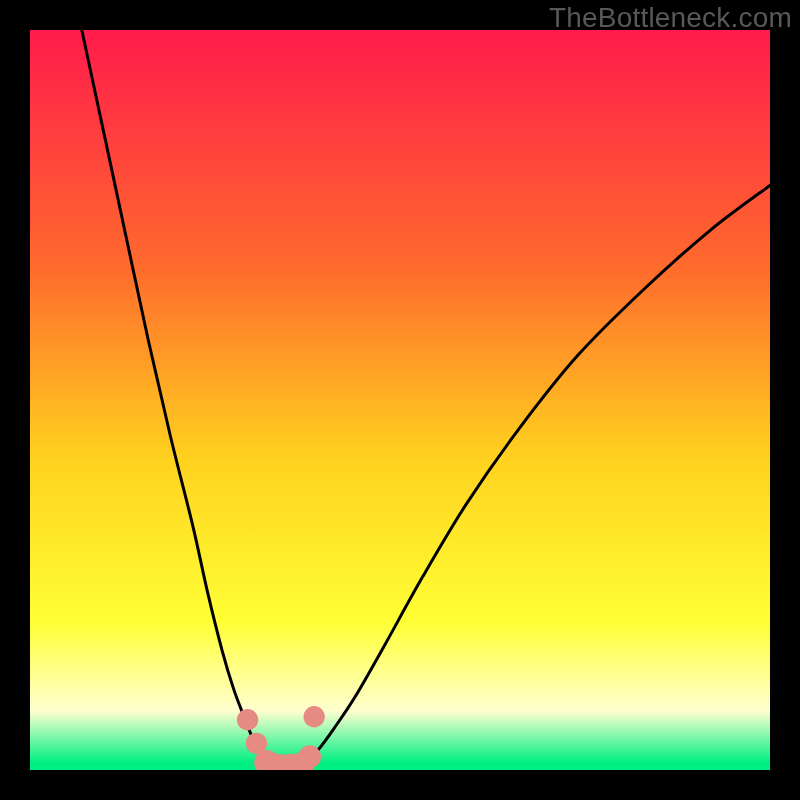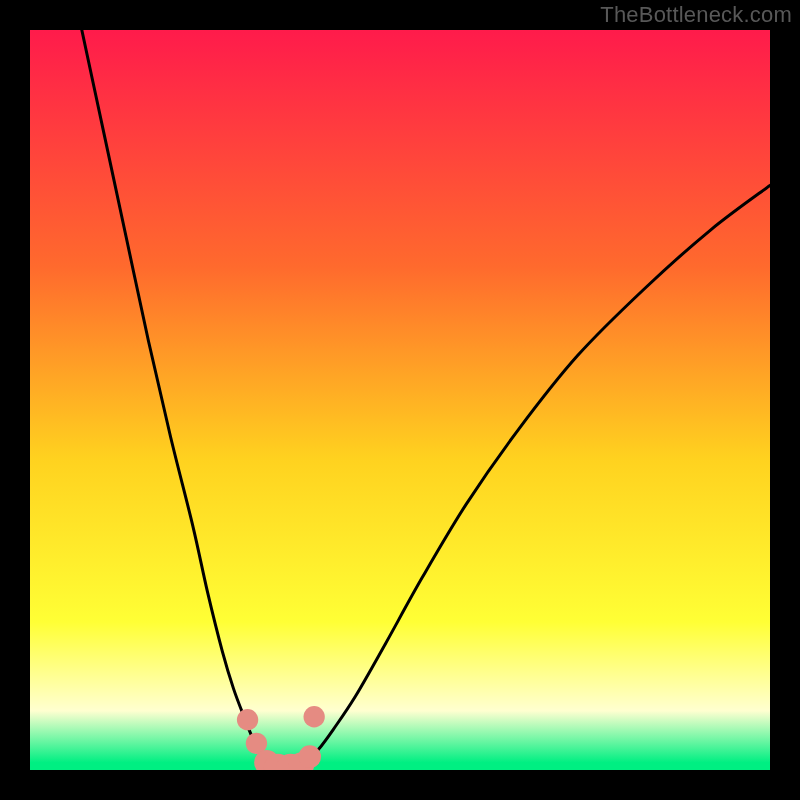--- a/index.html
+++ b/index.html
@@ -21,21 +21,21 @@
     position: absolute;
     left: 30px; top: 30px;
     width: 740px; height: 740px;
     overflow: hidden;
   }
   .watermark {
     position: absolute;
     top: 2px;
     right: 8px;
     color: #585858;
-    font-size: 22px;
+    font-size: 28px;
     font-weight: 500;
     letter-spacing: 0.2px;
   }
   svg { display: block; }
 </style>
 </head>
 <body>
 
 <div class="frame">
   <div class="plot-area">

